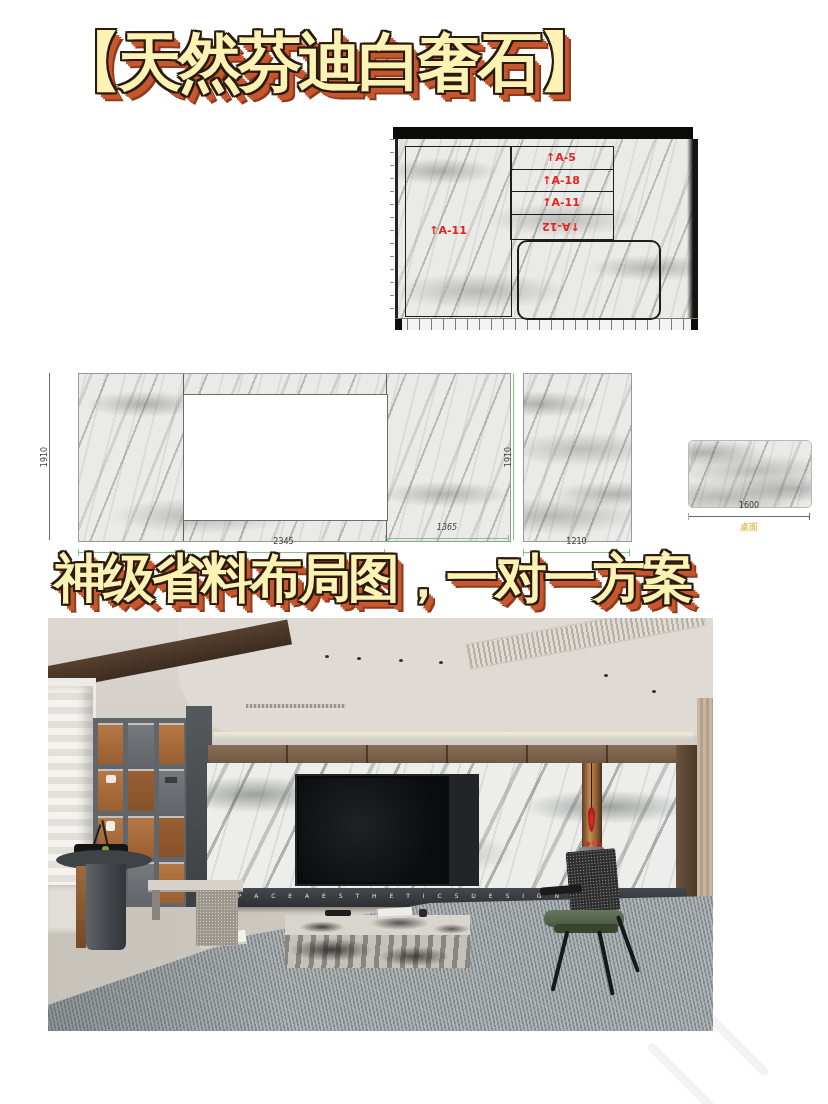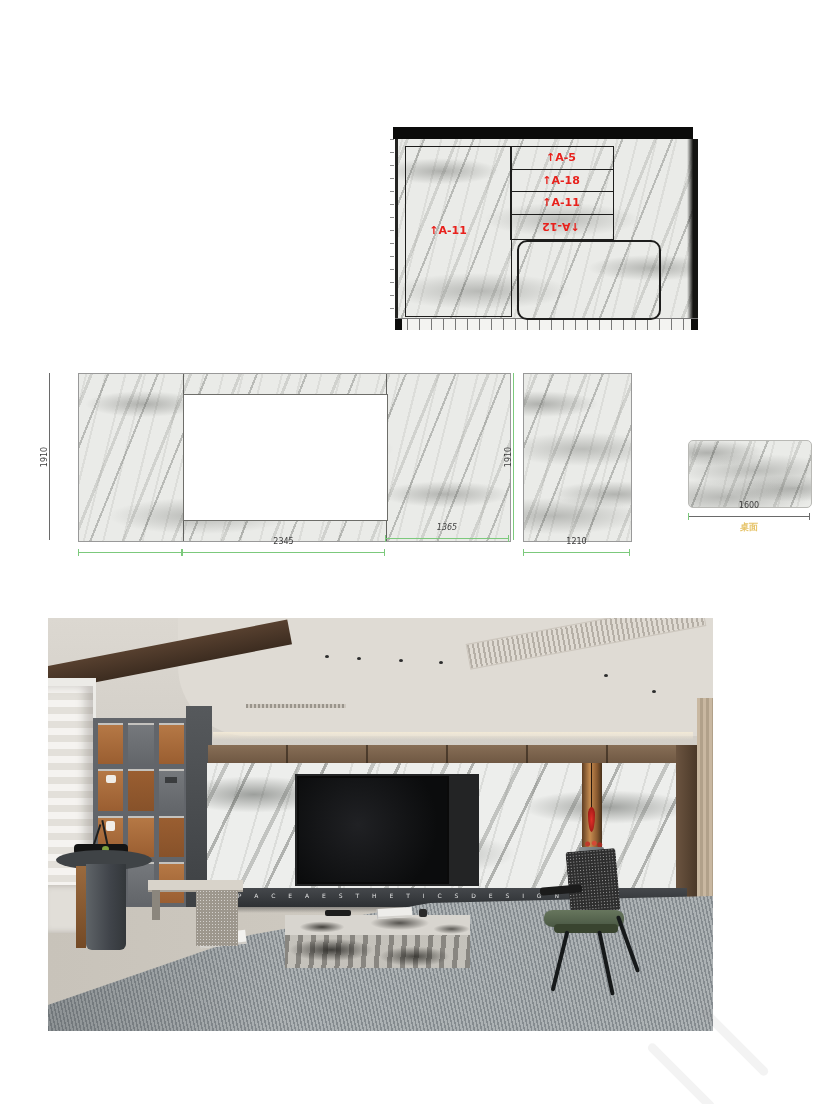--- a/index.html
+++ b/index.html
@@ -76,20 +76,21 @@
   .dim-caption{position:absolute;font-size:9px;color:#E6C368;transform:translateX(-50%);font-weight:bold;}
   #console-branding{position:absolute;left:14px;top:4px;right:8px;color:rgba(255,255,255,.85);
      font-size:6px;letter-spacing:5.5px;white-space:nowrap;overflow:hidden;}
   .wm{position:absolute;background:rgba(140,140,140,.10);border-radius:6px;transform:rotate(45deg);}
 </style>
 </head>
 <body>
 
 <div id="page">
 
+  <div id="title-banner" class="banner">【天然芬迪白奢石】</div>
 
 
   <div class="slab-diagram" style="left:385px;width:315px;">
     <div class="dg-topbar" style="width:300px;"></div>
     <div class="dg-ruler-left"></div>
     <div class="dg-slab marble" style="width:303px;"></div>
     <div class="dg-ruler-bottom" style="width:303px;"></div>
 
     <div class="cut-rect" style="left:20px;top:21px;width:105px;height:169px;"></div>
     <span class="red-label" style="left:63px;top:105px;">↑A-11</span>
@@ -132,20 +133,21 @@
   <div class="hdim" style="left:523px;top:544px;width:107px;--endtick:106px 0 #7CC97C;">
     <span class="dim-txt">1210</span>
   </div>
 
   <div class="abs marble" style="left:688px;top:440px;width:122px;height:66px;border-radius:5px;border:1px solid #b9b9b5;"></div>
   <div class="hdim gray" style="left:688px;top:508px;width:122px;--endtick:121px 0 #6a6a6a;">
     <span class="dim-txt">1600</span>
   </div>
   <span class="dim-caption" style="left:749px;top:521px;">桌面</span>
 
+  <div id="subtitle-banner" class="banner">神级省料布局图，一对一方案</div>
 
   <div id="room-photo" class="abs">
 
     <div class="abs" style="left:0;top:0;width:665px;height:150px;background:linear-gradient(180deg,#dcd8d1,#d1cdc6);"></div>
     <div class="abs" style="left:130px;top:0;width:535px;height:118px;background:#dfdbd4;border-bottom-left-radius:70px;"></div>
     <div class="abs" style="left:165px;top:114px;width:480px;height:8px;background:linear-gradient(180deg,#f2e9d6,rgba(242,233,214,0));"></div>
     <div class="abs" style="left:-14px;top:26px;width:258px;height:25px;background:linear-gradient(180deg,#57402f,#3c2c20);transform:rotate(-11deg);"></div>
     <div class="abs" style="left:418px;top:4px;width:238px;height:24px;transform:rotate(-10.5deg);border:1px solid #ccc6bd;
          background:repeating-linear-gradient(90deg,#b5afa6 0 2px,#e0dbd3 2px 5px);"></div>
     <div class="abs" style="left:198px;top:86px;width:100px;height:4px;

